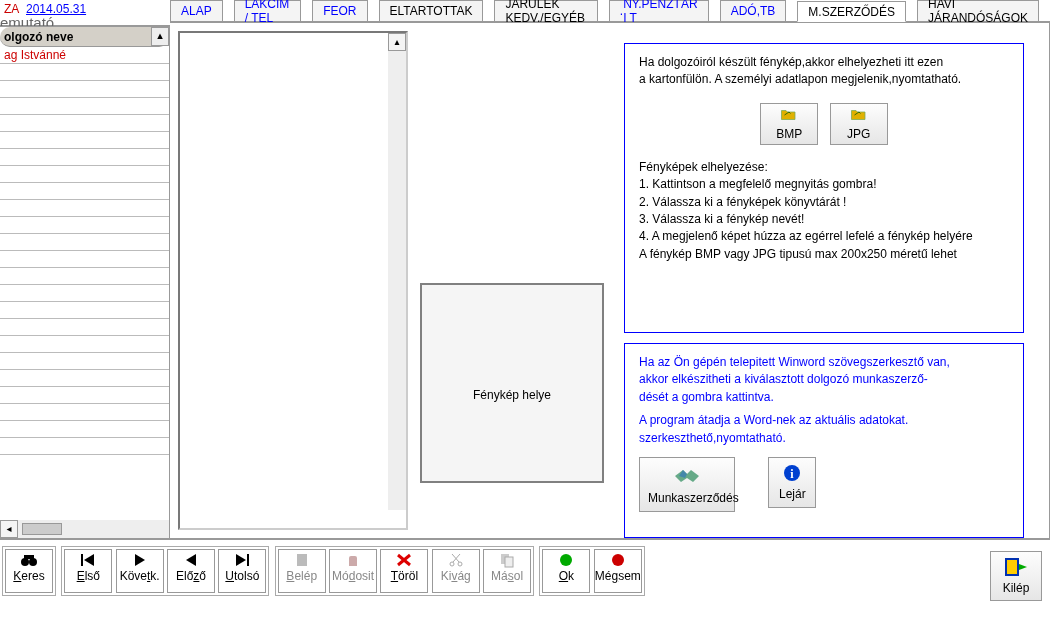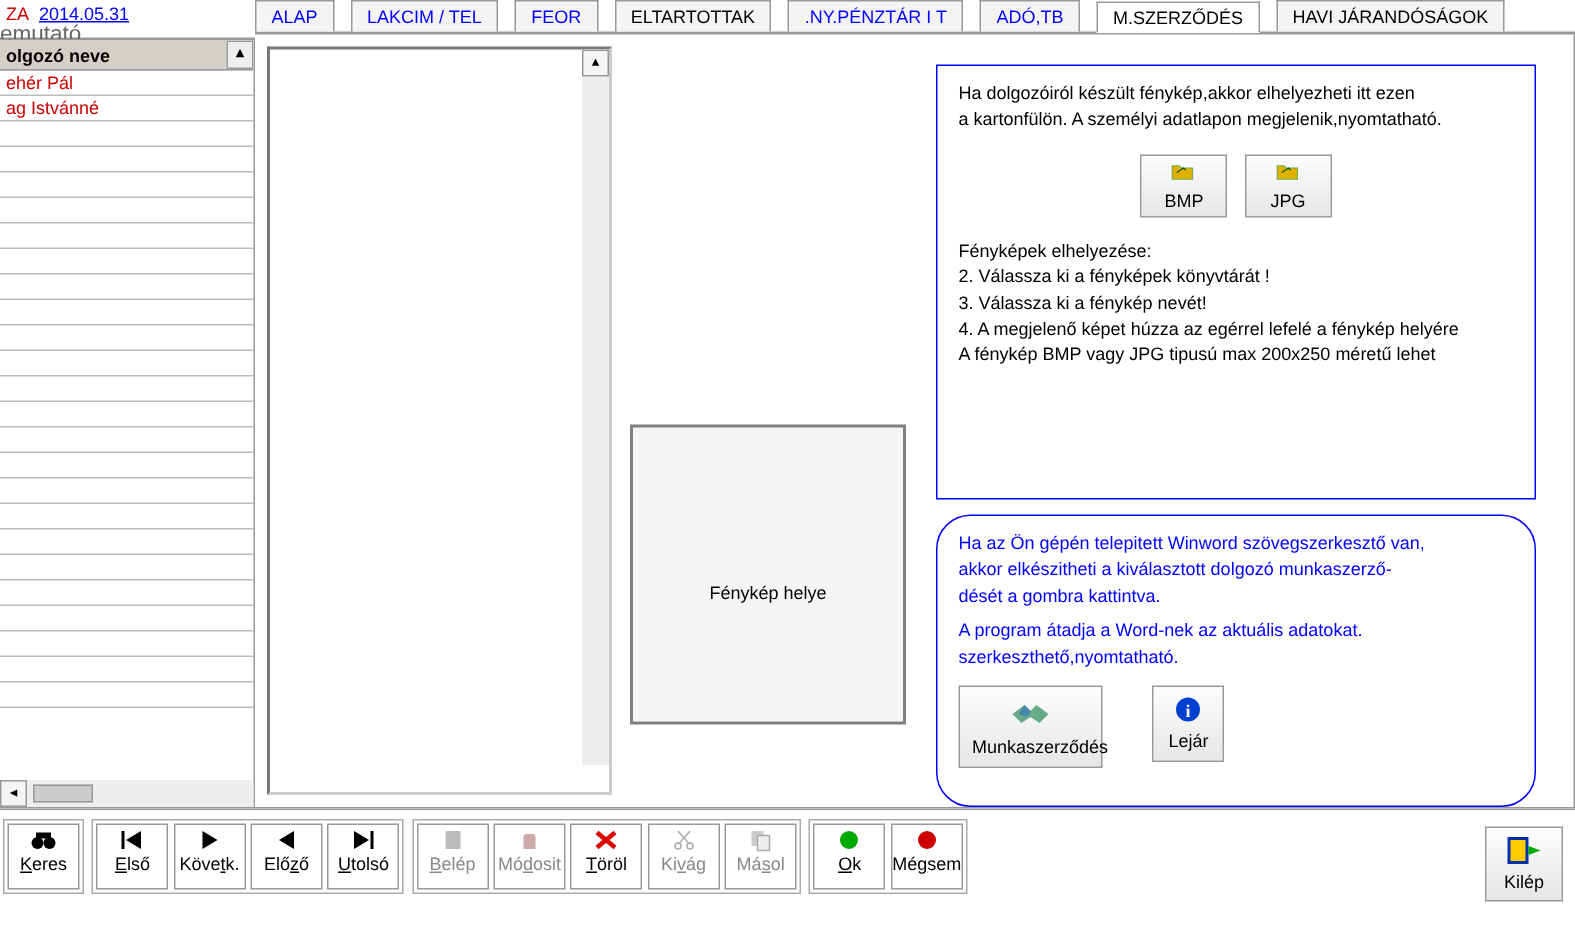--- a/index.html
+++ b/index.html
@@ -10,39 +10,39 @@
   .top-strip .za { color:#c00; }
   .top-strip .date { color:#00f; text-decoration:underline; margin-left:4px; }
   .top-strip .emut { position:absolute; left:0; top:14px; font-size:15px; color:#666; }
 
   .tabs { position:absolute; left:170px; top:0; right:0; height:22px; display:flex; align-items:flex-end; background:#fff; border-bottom:1px solid #999; }
   .tab { padding:3px 10px 3px 10px; border:1px solid #999; border-bottom:none; background:#f4f4f4; margin-right:11px; font-size:12px; height:21px; display:flex; align-items:center; cursor:pointer; }
   .tab.blue { color:#00f; }
   .tab.active { background:#fff; position:relative; top:1px; border-bottom:1px solid #fff; font-weight:normal; }
 
   .left-list { position:absolute; left:0; top:26px; width:170px; bottom:80px; border:1px solid #999; border-left:none; background:#fff; overflow:hidden; }
-  .list-header { background:#d4d0c8; padding:3px 4px; font-weight:bold; border-bottom:1px solid #999; height:20px; display:flex; align-items:center; position:relative; }
+  .list-header { background:#d4d0c8; padding:3px 4px; font-weight:bold; border-bottom:1px solid #999; height:20px; display:flex; align-items:center; position:relative;border-radius:10px; }
   .list-header .scroll-up { position:absolute; right:0; top:0; width:18px; height:19px; background:#eee; border:1px solid #999; text-align:center; font-size:10px; line-height:16px; }
   .list-body { overflow:hidden; height:calc(100% - 40px); }
   .row { height:17px; border-bottom:1px solid #bbb; padding:1px 4px; white-space:nowrap; overflow:hidden; }
   .row.red { color:#c00; }
   .hscroll { position:absolute; bottom:0; left:0; right:0; height:18px; background:#eee; display:flex; align-items:center; }
   .hs-btn { width:18px; height:18px; border:1px solid #999; background:#f4f4f4; text-align:center; font-size:10px; line-height:16px; }
   .hs-thumb { width:40px; height:12px; background:#ccc; border:1px solid #999; margin-left:4px; }
 
   .content { position:absolute; left:170px; top:22px; right:0; bottom:80px; border:1px solid #999; border-left:none; background:#fff; }
   .inner-white { position:absolute; left:8px; top:8px; width:230px; bottom:8px; border:2px inset #ccc; background:#fff; }
   .inner-white .right-scroll { position:absolute; right:0; top:0; width:18px; bottom:18px; background:#eee; }
   .inner-white .rs-btn { width:18px; height:18px; border:1px solid #999; background:#f4f4f4; text-align:center; font-size:10px; line-height:16px; }
 
   .photo-box { position:absolute; left:250px; top:260px; width:184px; height:200px; border:2px solid #808080; background:#f5f5f5; display:flex; align-items:center; justify-content:center; padding-top:24px; }
 
   .panel { position:absolute; border:1px solid #00f; padding:10px 14px; line-height:1.45; }
   .panel1 { left:454px; top:20px; width:400px; height:290px; }
-  .panel2 { left:454px; top:320px; width:400px; height:195px; color:#00f;border-radius:23px; }
+  .panel2 { left:454px; top:320px; width:400px; height:195px; color:#00f; }
 
   .open-btn { display:inline-block; width:58px; height:42px; border:1px solid #999; background:linear-gradient(#fdfdfd,#e6e6e6); text-align:center; padding-top:2px; margin:0 4px; cursor:pointer; vertical-align:top; }
   .open-btn svg { display:block; margin:0 auto 2px auto; }
   .open-row { text-align:center; margin:14px 0 14px 0; }
 
   .big-btn { display:inline-block; border:1px solid #999; background:linear-gradient(#fdfdfd,#e6e6e6); text-align:center; padding:6px 8px 4px 8px; cursor:pointer; vertical-align:top; }
   .big-btn svg { display:block; margin:0 auto 4px auto; }
   .btn-row2 { margin-top:10px; }
 
   .toolbar { position:absolute; left:0; right:0; bottom:0; height:80px; border-top:1px solid #999; background:#fff; padding-top:6px; }
@@ -63,36 +63,36 @@
   <span class="za">ZA</span>
   <span class="date">2014.05.31</span>
   <div class="emut">emutató</div>
 </div>
 
 <div class="tabs">
   <div class="tab blue">ALAP</div>
   <div class="tab blue">LAKCIM / TEL</div>
   <div class="tab blue">FEOR</div>
   <div class="tab">ELTARTOTTAK</div>
+  <div class="tab">JÁRULÉK KEDV./EGYÉB</div>
   <div class="tab blue">
       <span style="color:#00f">.</span>
       <span>NY.PÉNZTÁR I T</span>
     </div>
   <div class="tab blue">ADÓ,TB</div>
   <div class="tab active">M.SZERZŐDÉS</div>
   <div class="tab">HAVI JÁRANDÓSÁGOK</div>
 </div>
 
 <div class="left-list">
   <div class="list-header">
     <span>olgozó neve</span>
     <div class="scroll-up">▴</div>
   </div>
   <div class="list-body" id="list-body">
-      <div class="row red">ehér Pál</div>
       <div class="row red">ag Istvánné</div>
       <div class="row"></div>
       <div class="row"></div>
       <div class="row"></div>
       <div class="row"></div>
       <div class="row"></div>
       <div class="row"></div>
       <div class="row"></div>
       <div class="row"></div>
       <div class="row"></div>
@@ -141,20 +141,21 @@
       </div>
       <div class="open-btn">
         <svg class="ico" viewBox="0 0 24 24">
             <path fill="#e0b000" stroke="#7a5" stroke-width="1" d="M2 6h6l2 2h10v10H2z"></path>
             <path fill="none" stroke="#050" d="M6 12l6-4 2 2"></path>
           </svg>
         <span>JPG</span>
       </div>
     </div>
     <div>Fényképek elhelyezése:</div>
+    <div>1. Kattintson a  megfelelő megnyitás gombra!</div>
     <div>2. Válassza ki a fényképek könyvtárát !</div>
     <div>3. Válassza ki a fénykép nevét!</div>
     <div>4. A megjelenő képet húzza az egérrel lefelé a fénykép helyére</div>
     <div>A fénykép BMP vagy JPG tipusú max 200x250 méretű lehet</div>
   </div>
 
   <div class="panel panel2">
     <div>Ha az Ön gépén telepitett Winword szövegszerkesztő van,</div>
     <div>akkor elkészitheti a kiválasztott dolgozó munkaszerző-</div>
     <div>dését a gombra kattintva.</div>

